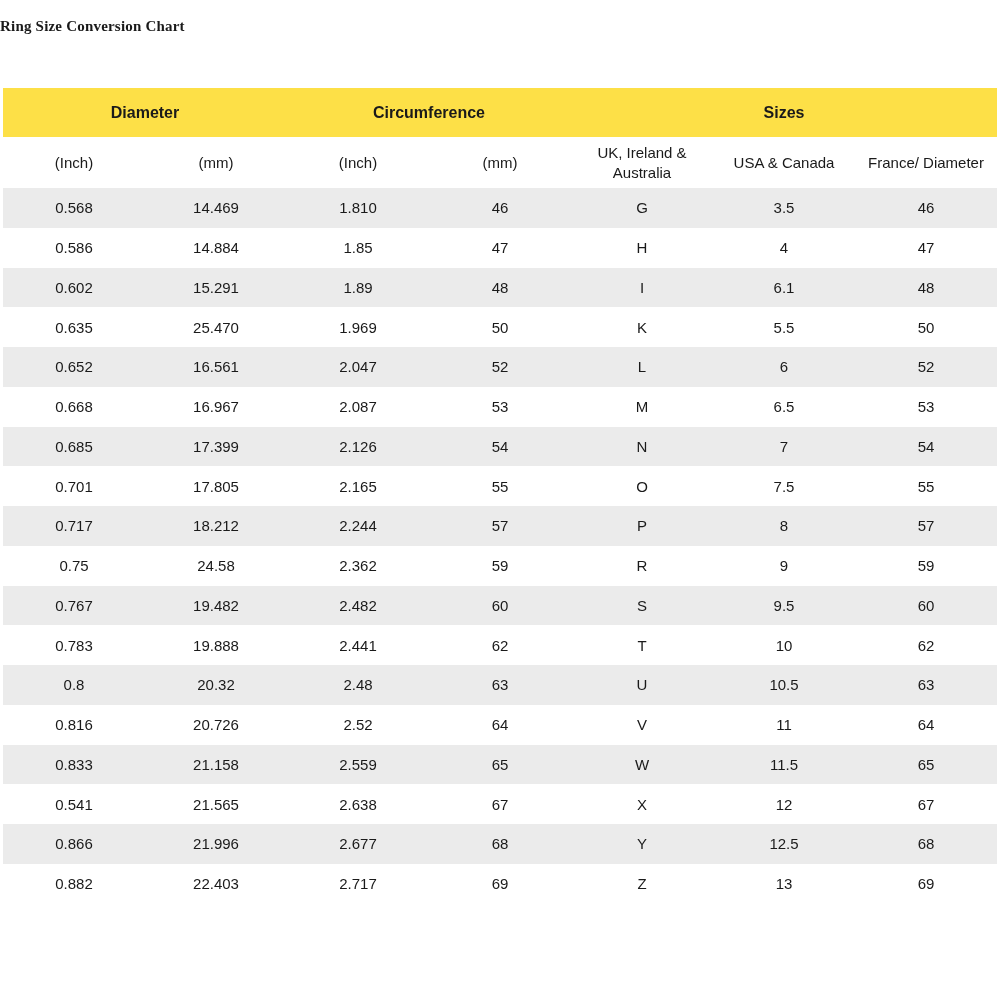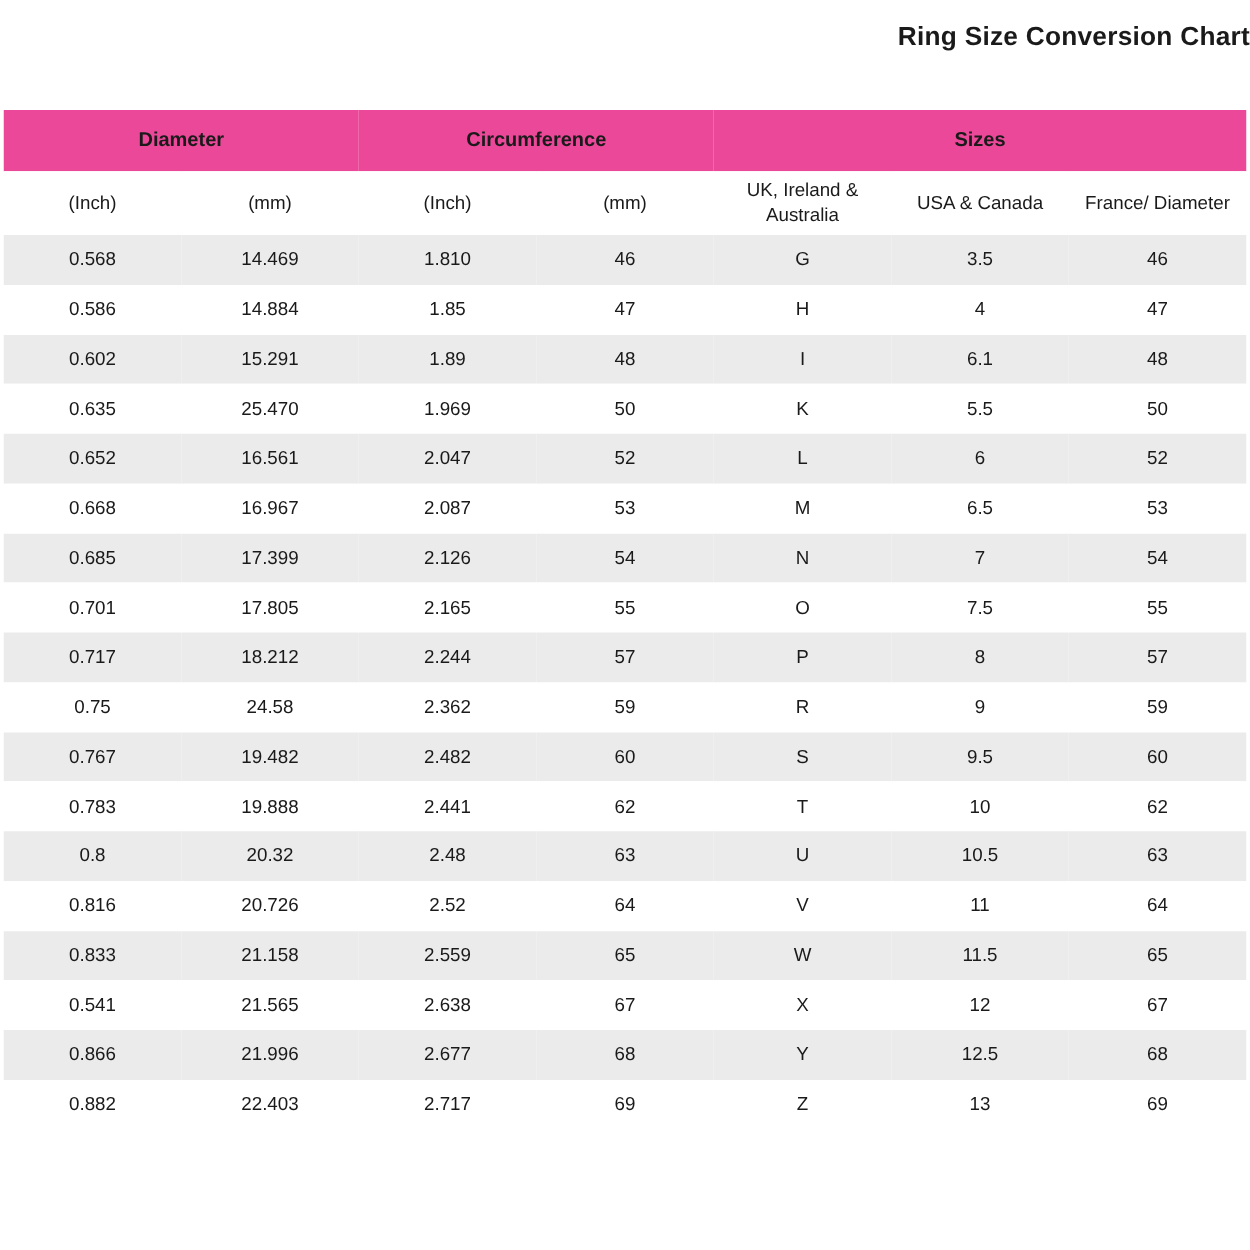--- a/index.html
+++ b/index.html
@@ -5,36 +5,37 @@
   * { box-sizing: border-box; }
   html, body {
     margin: 0; padding: 0;
     width: 1000px; height: 1000px;
     background: #ffffff;
     font-family: "Liberation Sans", sans-serif;
     color: #1a1a1a;
   }
   .page-title {
     padding-top: 18px;
-    text-align: right;
-    font-size: 21px;
+    text-align: left;
+    font-size: 15px;
     font-weight: bold;
     letter-spacing: 0.2px;
     height: 42px;
+    font-family: Liberation Serif, serif;
   }
   .conv-table {
     margin: 46px 3px 0 3px;
     width: calc(100% - 6px);
     border-collapse: collapse;
     table-layout: fixed;
     text-align: center;
   }
   .conv-table col { width: 14.2857%; }
   .conv-table thead tr.group-row th {
-    background: #ec4899;
+    background: #fde047;
     height: 49px;
     font-size: 16px;
     font-weight: bold;
     vertical-align: middle;
   }
   .conv-table thead tr.sub-row th {
     background: #ffffff;
     height: 51px;
     font-size: 15px;
     font-weight: normal;

